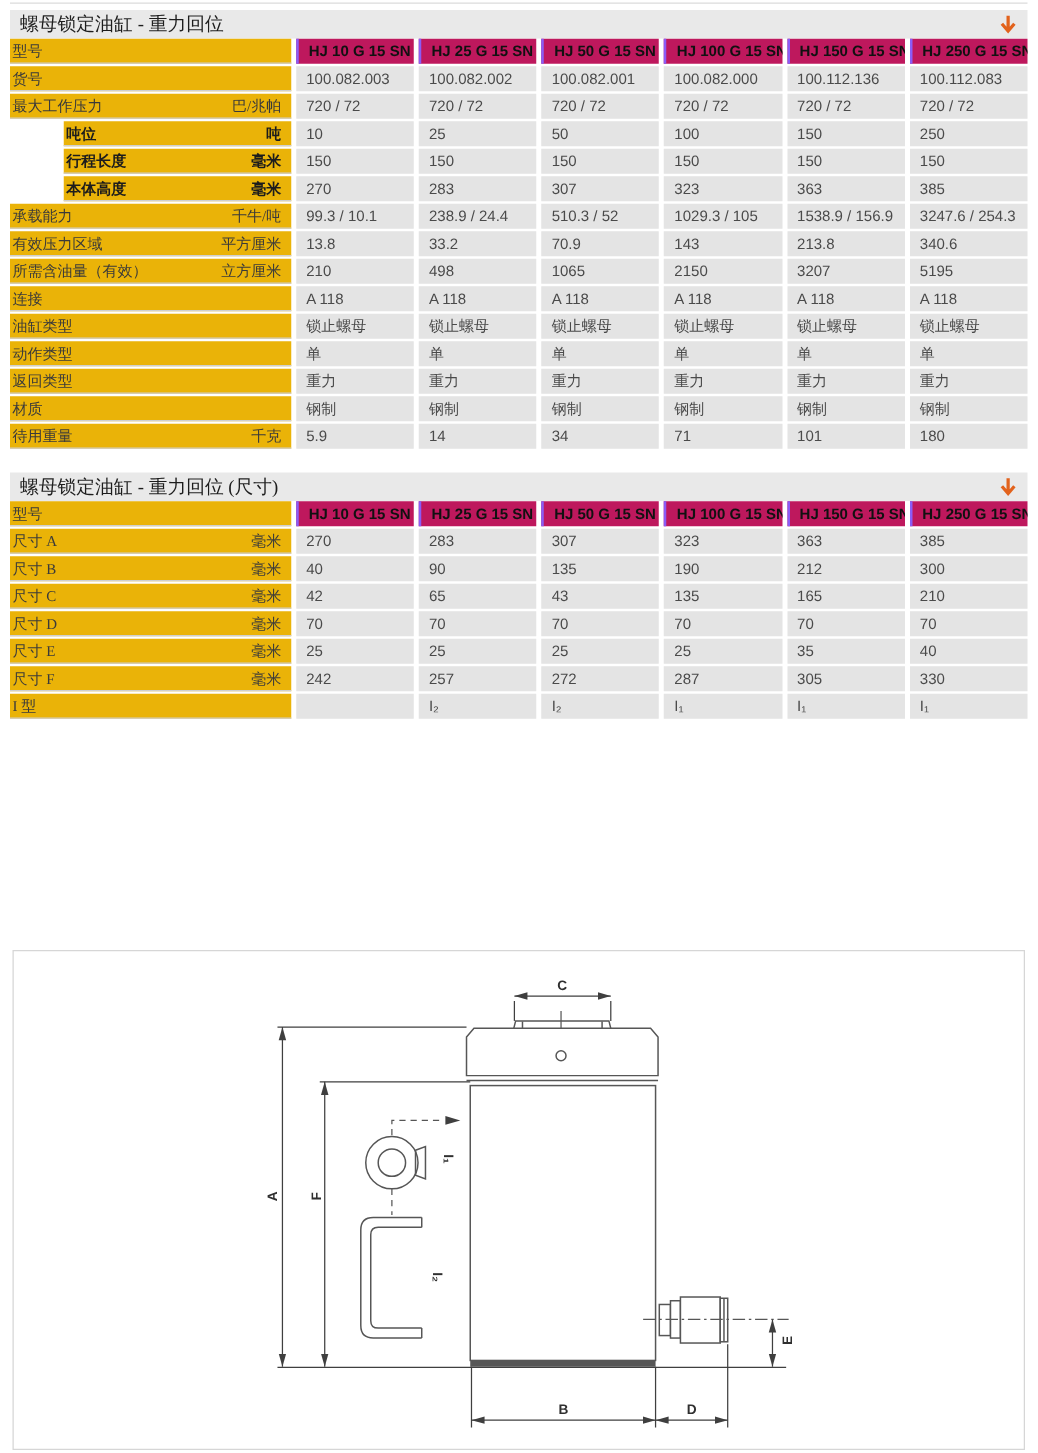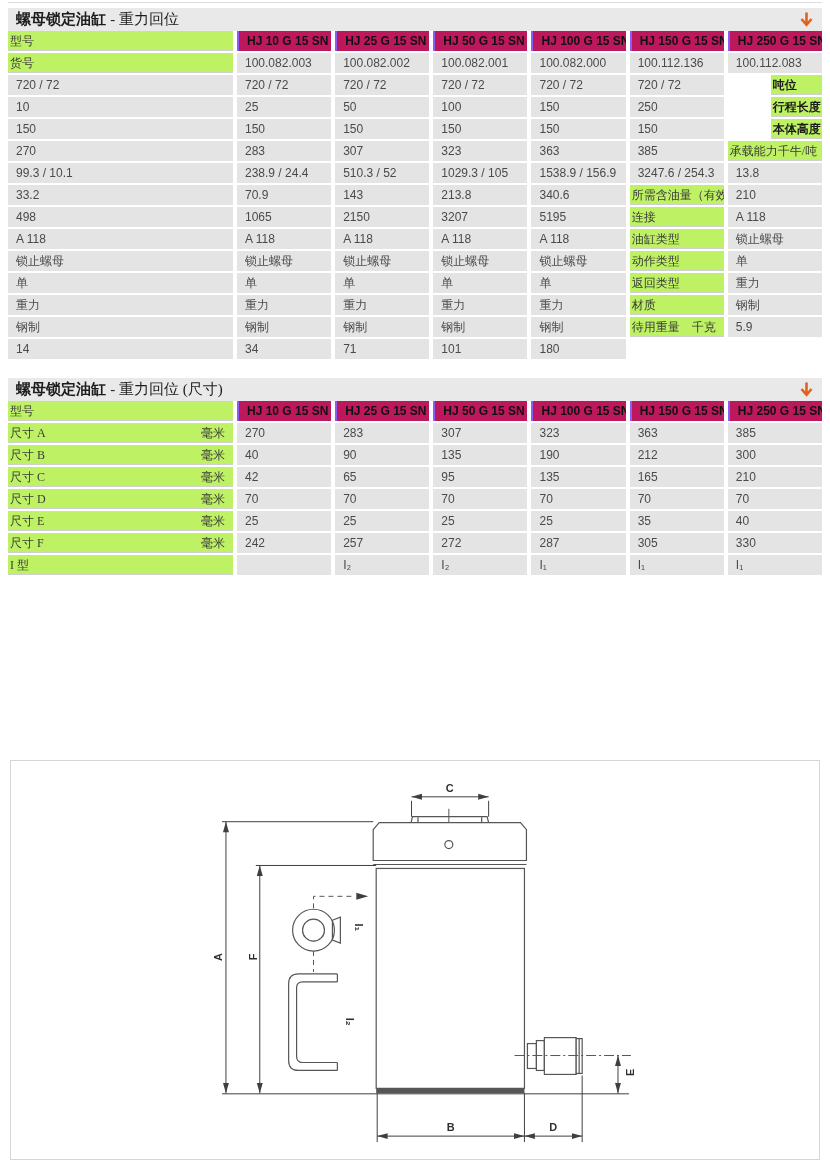--- a/index.html
+++ b/index.html
@@ -3,27 +3,27 @@
 <meta charset="utf-8">
 <style>
   html,body{margin:0;padding:0;background:#ffffff;}
   body{width:830px;height:1162px;font-family:"Liberation Sans",sans-serif;color:#333;}
   .content{margin:2px 8px 0 8px;width:814px;}
   .top-rule{height:1px;background:#dcdcdc;}
   
   .title-bar{margin-top:5px;height:23px;background:#e9e9e9;display:flex;align-items:center;justify-content:space-between;padding:0 8px;box-sizing:border-box;}
   .title-bar.second{margin-top:19px;}
   .bar-title{font-size:15px;color:#1d1d1d;white-space:nowrap;}
-  .bar-title .t-bold{font-weight:bold;font-family:"Liberation Sans",sans-serif;}
+  .bar-title .t-bold{font-weight:normal;font-family:"Liberation Sans",sans-serif;}
   .bar-title .t-rest{font-weight:normal;font-family:"Liberation Serif",serif;}
   .dl{width:15px;height:17px;display:block;cursor:pointer;}
   
   .grid{display:grid;grid-template-columns:225px repeat(6,1fr);column-gap:4px;row-gap:2px;background:#fff;}
   .cell{height:20px;line-height:20px;font-size:12px;overflow:hidden;white-space:nowrap;box-sizing:border-box;}
-  .label-cell{background:#bef264;border-bottom:1px solid #cfcfcf;display:flex;justify-content:space-between;color:#3a3a3a;padding-left:2px;}
+  .label-cell{background:#eab308;border-bottom:1px solid #cfcfcf;display:flex;justify-content:space-between;color:#3a3a3a;padding-left:2px;}
   .label-cell .unit{padding-right:8px;color:#3a3a3a;}
   .label-cell.b, .label-cell.b .unit{font-weight:bold;color:#1c1c1c;font-family:"Liberation Sans",sans-serif;margin-left:43px;}
   .serifish{font-family:"Liberation Serif",serif;}
   .value-cell{background:#e4e4e4;color:#4a4a4a;padding-left:8px;}
   .model-cell{background:#be185d;font-weight:bold;color:#111;padding-left:8px;border-left:2px solid #8b5cf6;}
   .head-label{border-bottom:1px solid #cfcfcf;}
   
   .panel{margin-top:185px;margin-left:2px;width:808px;height:398px;border:1px solid #d6d6d6;background:#fff;box-sizing:content-box;}
   .drawing{display:block;width:808px;height:398px;}
   svg text{font-family:"Liberation Sans",sans-serif;font-size:11px;font-weight:bold;fill:#2f2f2f;}
@@ -56,20 +56,24 @@
       <div class="cell label-cell serifish">
         <span>货号</span>
         <span class="unit"></span>
       </div>
       <div class="cell value-cell">100.082.003</div>
       <div class="cell value-cell">100.082.002</div>
       <div class="cell value-cell">100.082.001</div>
       <div class="cell value-cell">100.082.000</div>
       <div class="cell value-cell">100.112.136</div>
       <div class="cell value-cell">100.112.083</div>
+      <div class="cell label-cell serifish">
+        <span>最大工作压力</span>
+        <span class="unit">巴/兆帕</span>
+      </div>
       <div class="cell value-cell">720 / 72</div>
       <div class="cell value-cell">720 / 72</div>
       <div class="cell value-cell">720 / 72</div>
       <div class="cell value-cell">720 / 72</div>
       <div class="cell value-cell">720 / 72</div>
       <div class="cell value-cell">720 / 72</div>
       <div class="cell label-cell b">
         <span>吨位</span>
         <span class="unit">吨</span>
       </div>
@@ -102,20 +106,24 @@
       <div class="cell label-cell serifish">
         <span>承载能力</span>
         <span class="unit">千牛/吨</span>
       </div>
       <div class="cell value-cell">99.3 / 10.1</div>
       <div class="cell value-cell">238.9 / 24.4</div>
       <div class="cell value-cell">510.3 / 52</div>
       <div class="cell value-cell">1029.3 / 105</div>
       <div class="cell value-cell">1538.9 / 156.9</div>
       <div class="cell value-cell">3247.6 / 254.3</div>
+      <div class="cell label-cell serifish">
+        <span>有效压力区域</span>
+        <span class="unit">平方厘米</span>
+      </div>
       <div class="cell value-cell">13.8</div>
       <div class="cell value-cell">33.2</div>
       <div class="cell value-cell">70.9</div>
       <div class="cell value-cell">143</div>
       <div class="cell value-cell">213.8</div>
       <div class="cell value-cell">340.6</div>
       <div class="cell label-cell serifish">
         <span>所需含油量（有效）</span>
         <span class="unit">立方厘米</span>
       </div>
@@ -225,21 +233,21 @@
       <div class="cell value-cell">135</div>
       <div class="cell value-cell">190</div>
       <div class="cell value-cell">212</div>
       <div class="cell value-cell">300</div>
       <div class="cell label-cell serifish">
         <span>尺寸 C</span>
         <span class="unit">毫米</span>
       </div>
       <div class="cell value-cell">42</div>
       <div class="cell value-cell">65</div>
-      <div class="cell value-cell">95</div>
+      <div class="cell value-cell">43</div>
       <div class="cell value-cell">135</div>
       <div class="cell value-cell">165</div>
       <div class="cell value-cell">210</div>
       <div class="cell label-cell serifish">
         <span>尺寸 D</span>
         <span class="unit">毫米</span>
       </div>
       <div class="cell value-cell">70</div>
       <div class="cell value-cell">70</div>
       <div class="cell value-cell">70</div>

